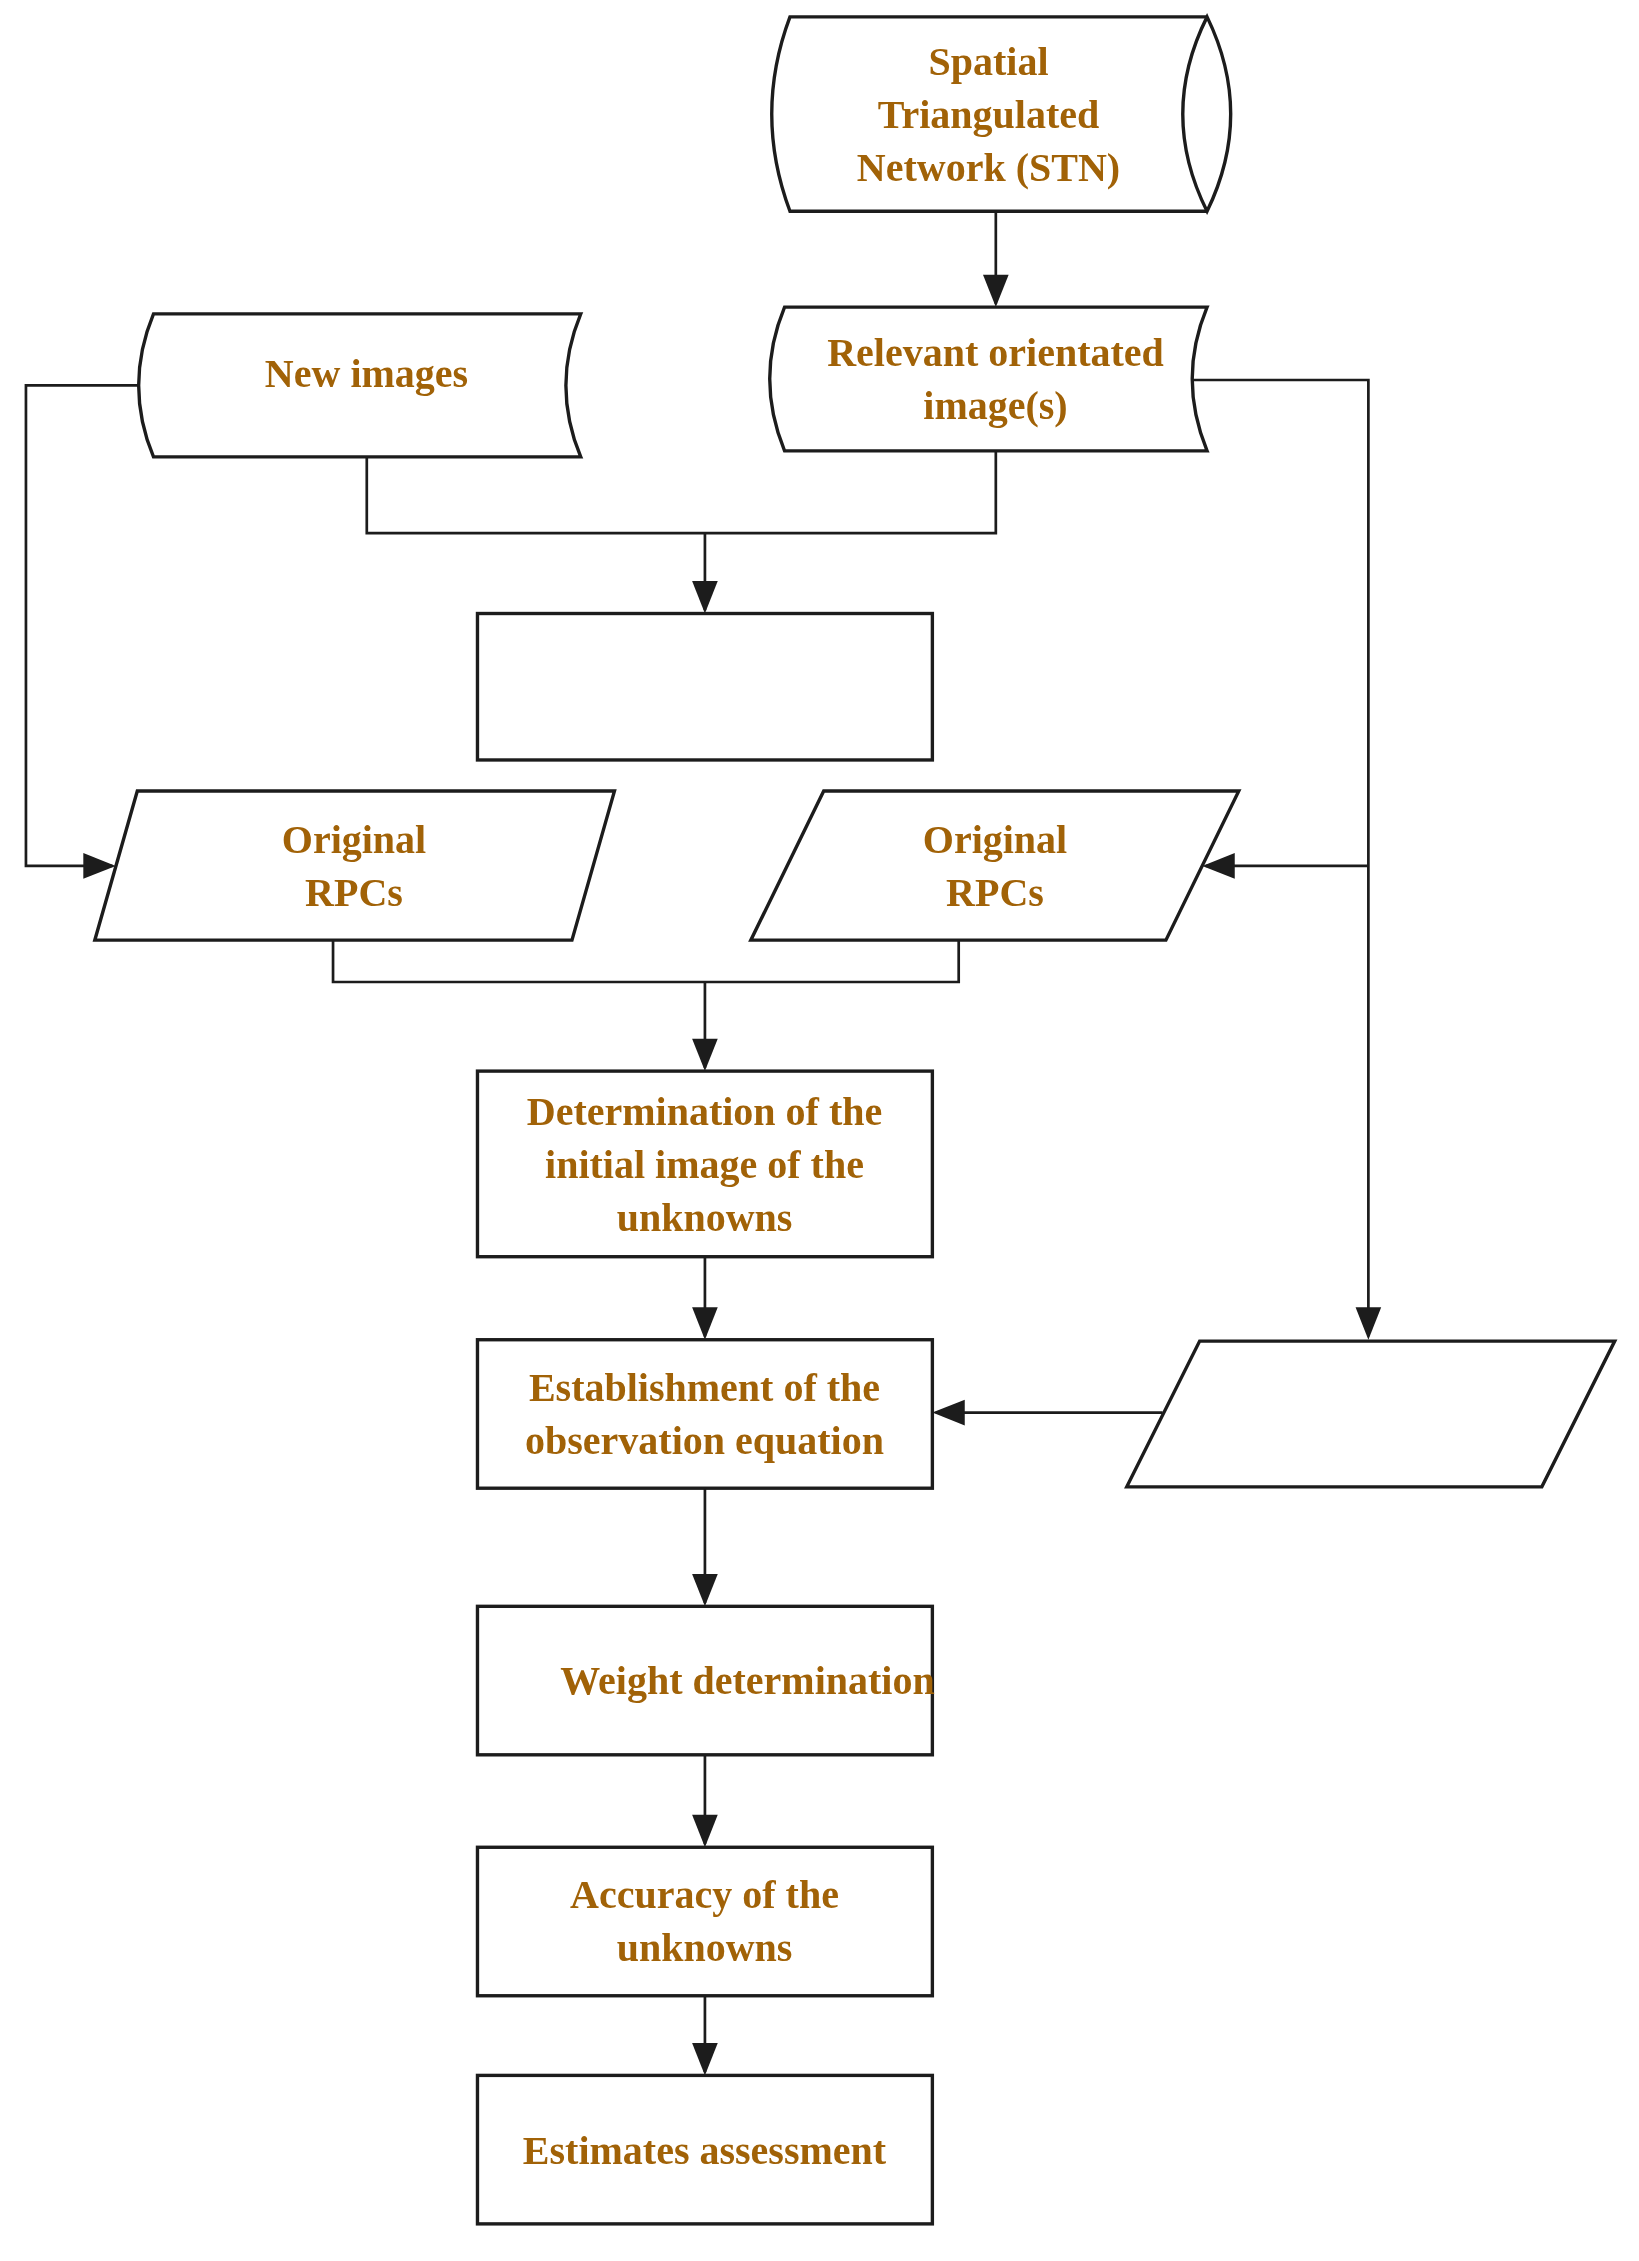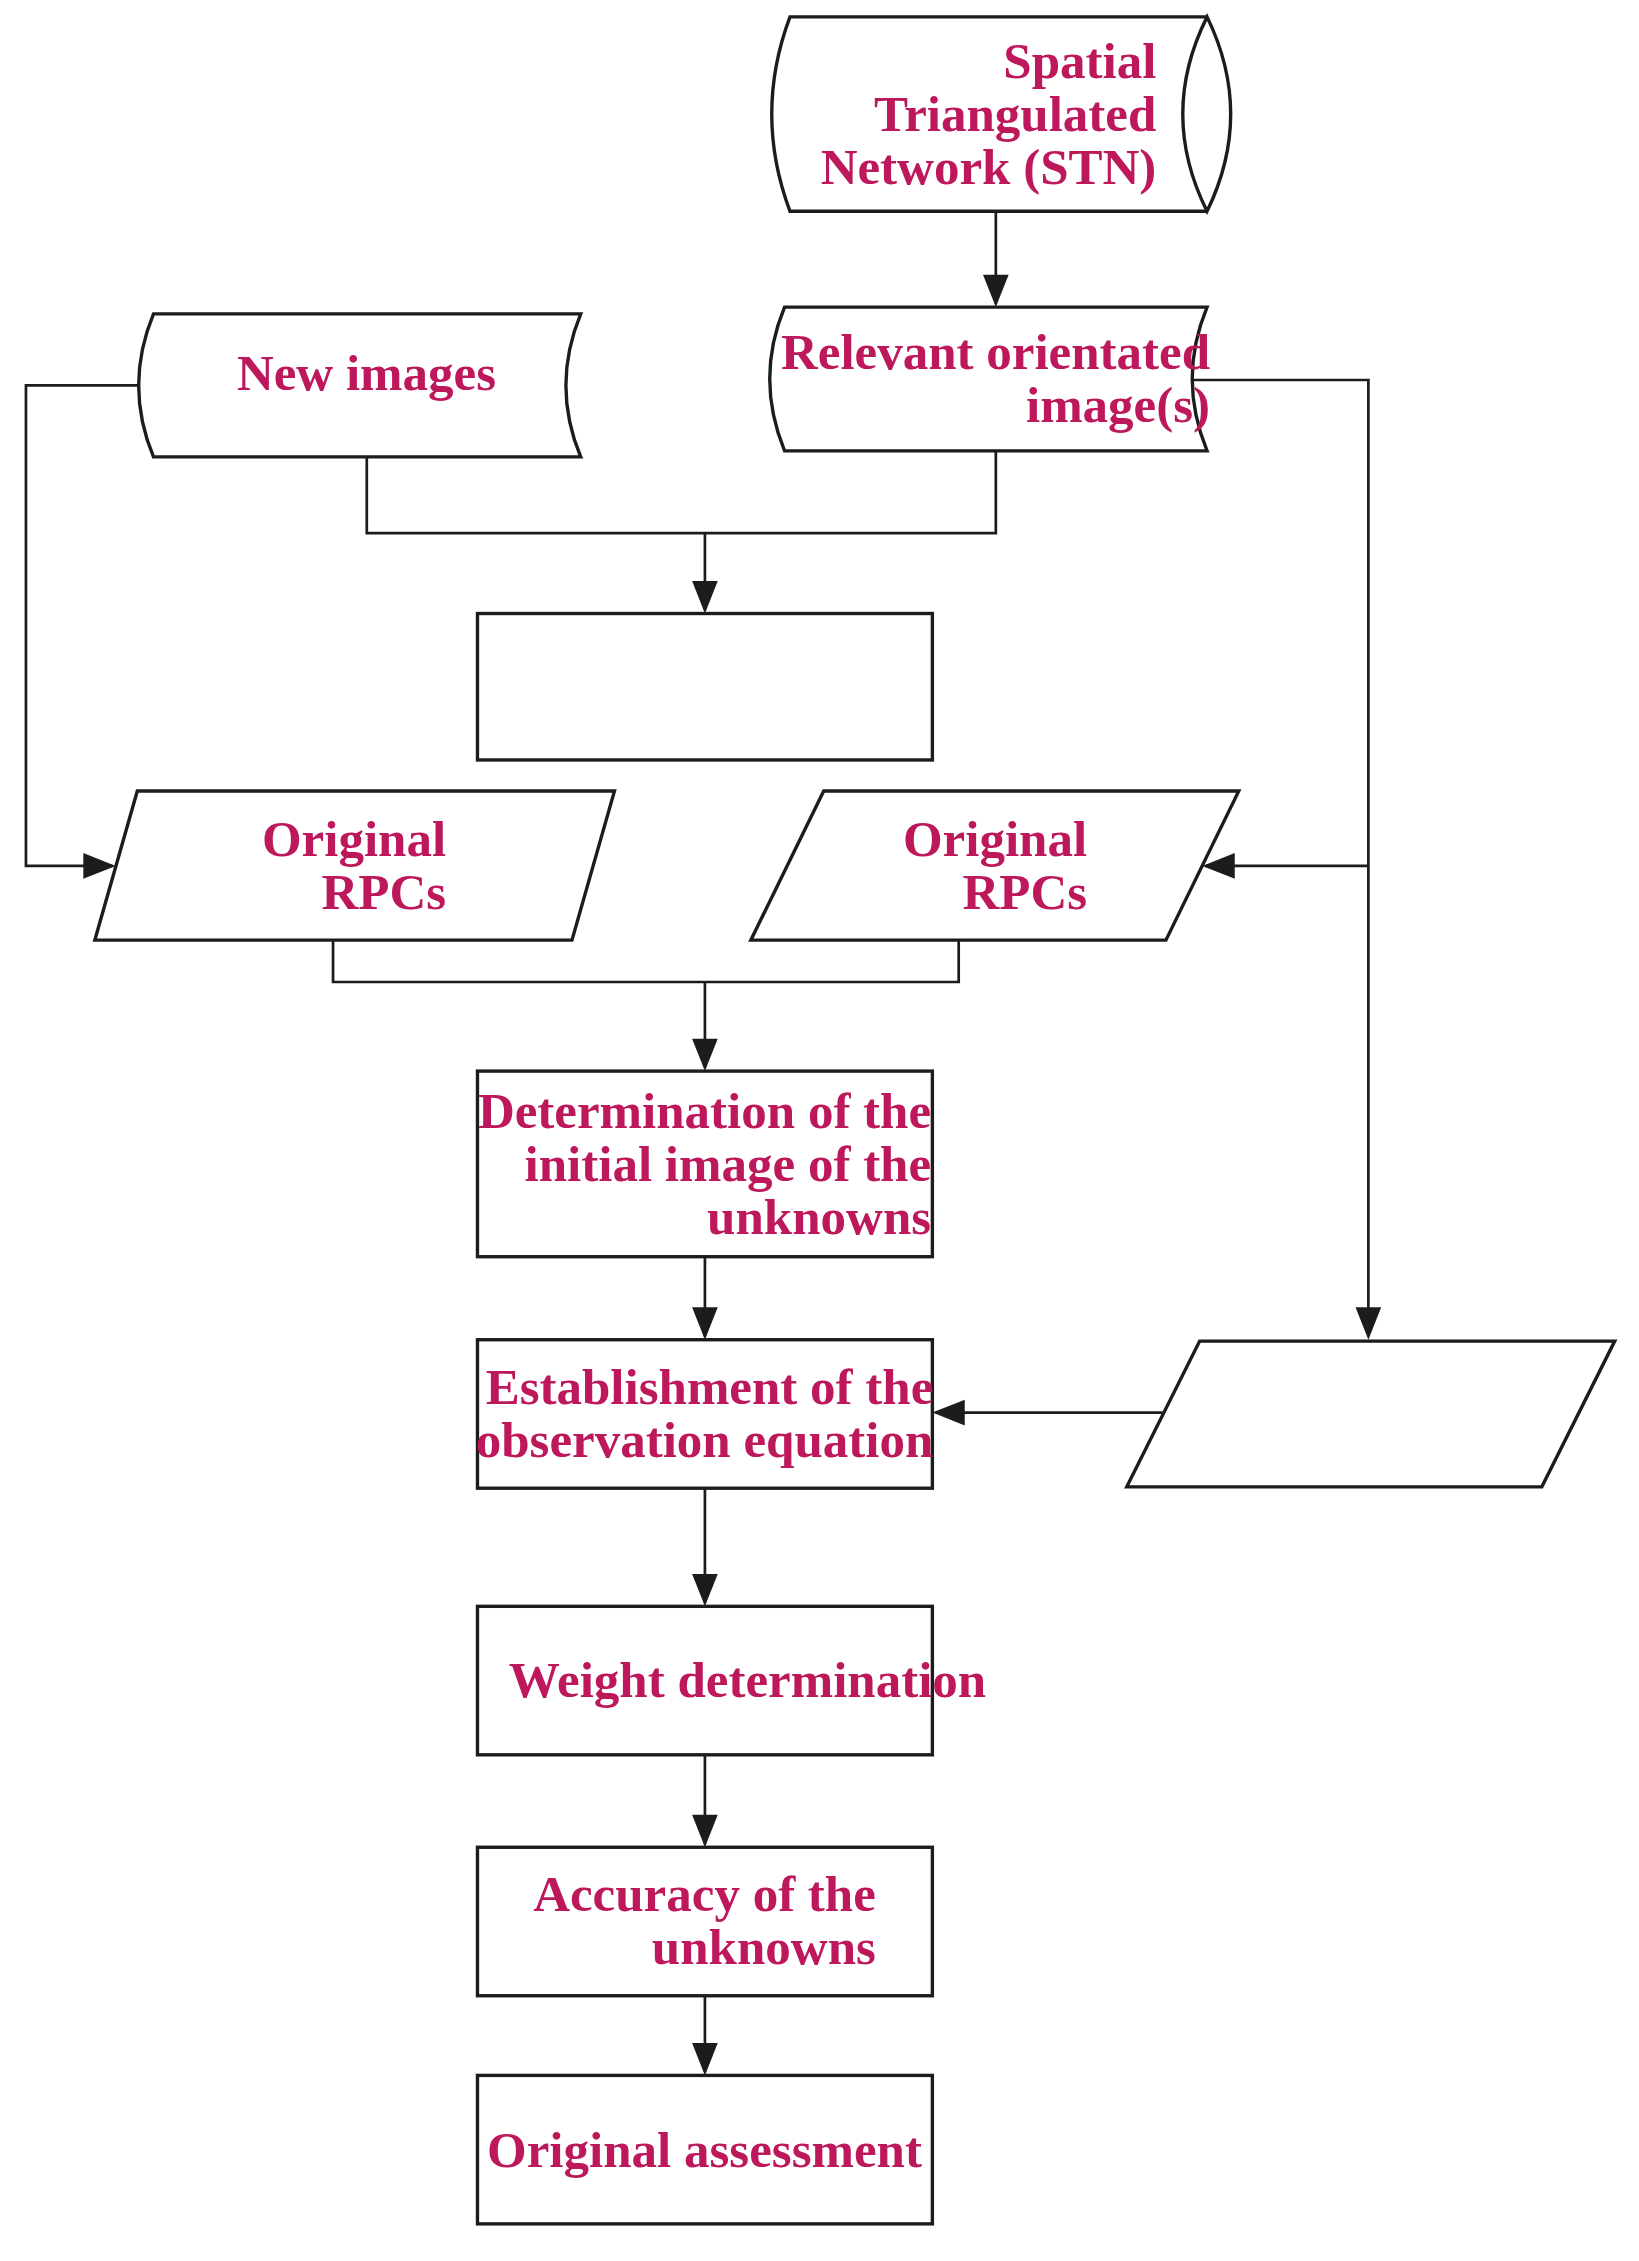--- a/index.html
+++ b/index.html
@@ -31,26 +31,26 @@
   }
   .head {
     fill: #1c1c1c;
     stroke: none;
   }
   .node-label {
     position: absolute;
     display: flex;
     align-items: center;
     justify-content: center;
-    text-align: right;
+    text-align: center;
     white-space: pre;
     font-weight: bold;
-    font-size: 51px;
+    font-size: 40px;
     line-height: 53px;
-    color: #be185d;
+    color: #a16207;
     pointer-events: none;
   }
   .lbl-stn            { left: 786px; top: 17px;   width: 405px; height: 194px; }
   .lbl-new-images     { left: 153px;  top: 314px;  width: 427px; height: 119px; font-family: Liberation Serif, serif; }
   .lbl-relevant       { left: 776px; top: 307px;  width: 439px; height: 144px; }
   .lbl-tie-points     { left: 477px;  top: 614px;  width: 455px; height: 146px; }
   .lbl-rpcs-left      { left: 94px;  top: 791px; width: 520px; height: 149px; }
   .lbl-rpcs-right     { left: 751px; top: 791px; width: 488px; height: 149px; }
   .lbl-initial-values { left: 477px;  top: 1071px; width: 455px; height: 186px; }
   .lbl-observation    { left: 477px;  top: 1340px; width: 455px; height: 148px; }
@@ -148,15 +148,15 @@
 
   <div class="node-label lbl-observation">Establishment of the
 observation equation</div>
 
 
   <div class="node-label lbl-weight">Weight determination</div>
 
   <div class="node-label lbl-estimates">Accuracy of the
 unknowns</div>
 
-  <div class="node-label lbl-accuracy">Original assessment</div>
+  <div class="node-label lbl-accuracy">Estimates assessment</div>
 </div>
 
 
 </body></html>

